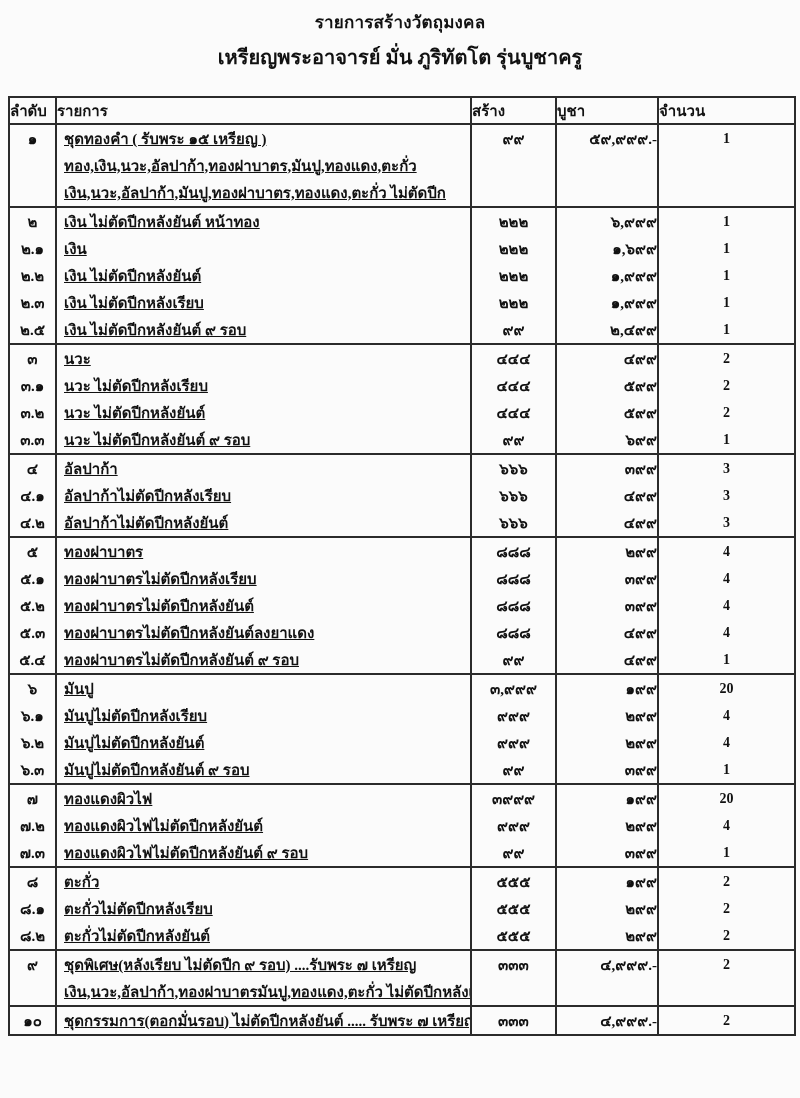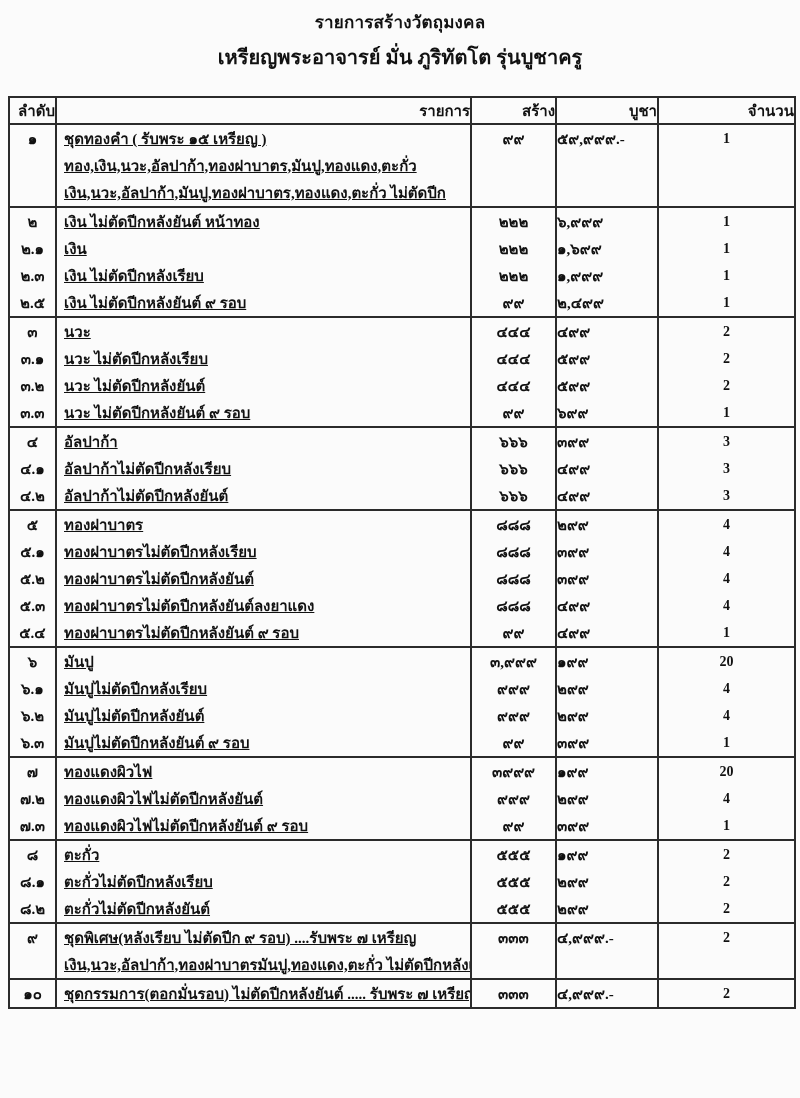--- a/index.html
+++ b/index.html
@@ -34,42 +34,42 @@
   .sheet col.c-no    { width: 47px; }
   .sheet col.c-item  { width: 415px; }
   .sheet col.c-made  { width: 85px; }
   .sheet col.c-price { width: 102px; }
   .sheet col.c-qty   { width: 137px; }
   .sheet th {
     border: 2px solid #2b2b2b;
     font-size: 15px;
     font-weight: bold;
     height: 25px;
-    text-align: right;
+    text-align: left;
     padding: 0;
   }
   .sheet td {
     border-left: 2px solid #2b2b2b;
     border-right: 2px solid #2b2b2b;
     border-top: none;
     border-bottom: none;
     height: 27px;
     padding: 0;
     font-size: 15px;
     font-weight: bold;
     vertical-align: middle;
     overflow: hidden;
     white-space: nowrap;
   }
   .sheet tr.section-start td { border-top: 2px solid #2b2b2b; }
   .sheet tbody tr:last-child td { border-bottom: 2px solid #2b2b2b; }
   .sheet td.col-no    { text-align: center; }
   .sheet td.col-item  { text-align: left; padding-left: 7px; text-decoration: underline; }
   .sheet td.col-made  { text-align: center; }
-  .sheet td.col-price { text-align: left; }
+  .sheet td.col-price { text-align: right; }
   .sheet td.col-qty   { text-align: center; font-family: "Liberation Serif", serif; font-size: 14px; }
 </style>
 </head>
 <body style="background: rgb(251, 251, 251); color: rgb(17, 17, 17);">
 
 <div class="page">
   <div class="doc-title">รายการสร้างวัตถุมงคล</div>
   <div class="doc-subtitle">เหรียญพระอาจารย์ มั่น ภูริทัตโต รุ่นบูชาครู</div>
 
   <table class="sheet">
@@ -119,20 +119,27 @@
           <td class="col-qty">1</td>
         </tr>
         <tr>
           <td class="col-no">๒.๑</td>
           <td class="col-item">เงิน</td>
           <td class="col-made">๒๒๒</td>
           <td class="col-price">๑,๖๙๙</td>
           <td class="col-qty">1</td>
         </tr>
         <tr>
+          <td class="col-no">๒.๒</td>
+          <td class="col-item">เงิน ไม่ตัดปีกหลังยันต์</td>
+          <td class="col-made">๒๒๒</td>
+          <td class="col-price">๑,๙๙๙</td>
+          <td class="col-qty">1</td>
+        </tr>
+        <tr>
           <td class="col-no">๒.๓</td>
           <td class="col-item">เงิน ไม่ตัดปีกหลังเรียบ</td>
           <td class="col-made">๒๒๒</td>
           <td class="col-price">๑,๙๙๙</td>
           <td class="col-qty">1</td>
         </tr>
         <tr>
           <td class="col-no">๒.๕</td>
           <td class="col-item">เงิน ไม่ตัดปีกหลังยันต์ ๙ รอบ</td>
           <td class="col-made">๙๙</td>

